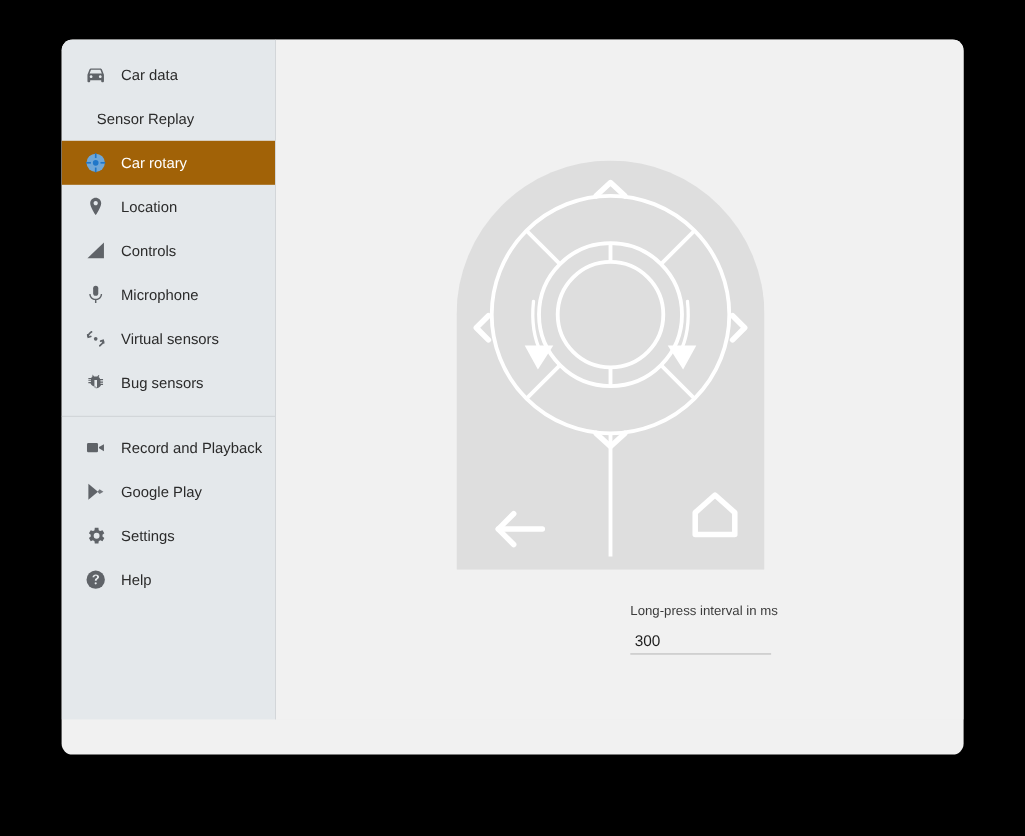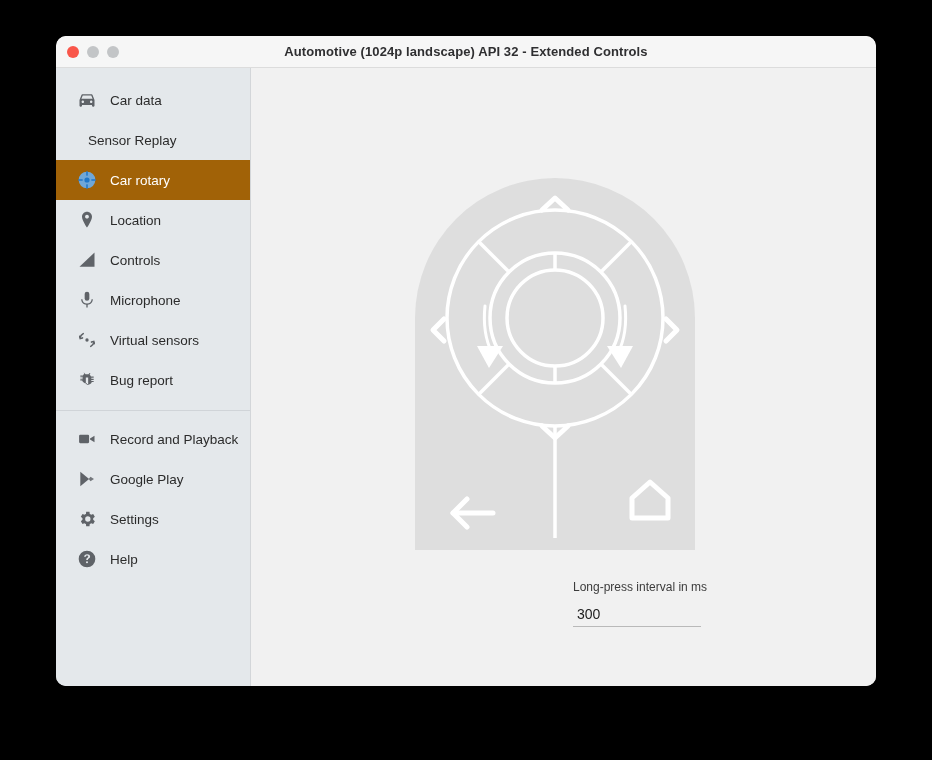--- a/index.html
+++ b/index.html
@@ -139,28 +139,20 @@
     color: #1d1d1d;
     padding: 0 4px 2px 4px;
     outline: none;
   }
 </style>
 </head>
 <body>
 
 <div id="window">
 
-  <div id="titlebar">
-    <div id="traffic">
-      <span class="light close"></span>
-      <span class="light min"></span>
-      <span class="light zoom"></span>
-    </div>
-    <div id="title">Automotive (1024p landscape) API 32 - Extended Controls</div>
-  </div>
 
   <div id="body">
 
     <div id="sidebar">
 
       <div class="nav-item">
         <span class="ic">
           <svg width="20" height="20" viewBox="0 0 24 24" fill="currentColor">
             <path d="M18.9 6.5C18.7 5.6 17.9 5 17 5H7c-.9 0-1.7.6-1.9 1.5L3 12v7c0 .6.4 1 1 1h1c.6 0 1-.4 1-1v-1h12v1c0 .6.4 1 1 1h1c.6 0 1-.4 1-1v-7l-2.1-5.5zM7 15.5c-.8 0-1.5-.7-1.5-1.5S6.2 12.5 7 12.5s1.5.7 1.5 1.5S7.8 15.5 7 15.5zm10 0c-.8 0-1.5-.7-1.5-1.5s.7-1.5 1.5-1.5 1.5.7 1.5 1.5-.7 1.5-1.5 1.5zM5.3 10.5L6.9 6.5h10.2l1.6 4H5.3z"></path>
           </svg>
@@ -226,21 +218,21 @@
         </span>
         <span class="lbl">Virtual sensors</span>
       </div>
 
       <div class="nav-item">
         <span class="ic">
           <svg width="20" height="20" viewBox="0 0 24 24" fill="currentColor">
             <path d="M9 3.5l1.2 1.6h3.6L15 3.5l1.1.8-1 1.4c.8.5 1.4 1.3 1.7 2.2H20v1.4h-2.9c.1.4.1.8.1 1.2h2.8v1.4h-2.8c0 .4 0 .8-.1 1.2H20v1.4h-2.2c-.8 2-2.7 3.4-4.9 3.4H12v-2h-.9c-2.2 0-4.1-1.4-4.9-3.4H4v-1.4h2.8c0-.4-.1-.8-.1-1.2H4V9.3h2.8c0-.4 0-.8.1-1.2H4V6.7h3.2C7.5 5.8 8.1 5 8.9 4.5l-1-1.4L9 3.5zM10.6 9v8.2h2.8V9h-2.8z"></path>
           </svg>
         </span>
-        <span class="lbl">Bug report</span>
+        <span class="lbl">Bug sensors</span>
       </div>
 
       <div class="nav-divider"></div>
 
       <div class="nav-item">
         <span class="ic">
           <svg width="20" height="20" viewBox="0 0 24 24" fill="currentColor">
             <rect x="2.5" y="7" width="12" height="10" rx="1.4"></rect>
             <path d="M15.6 11.3L21 8.2v7.6l-5.4-3.1v-1.4z"></path>
           </svg>

